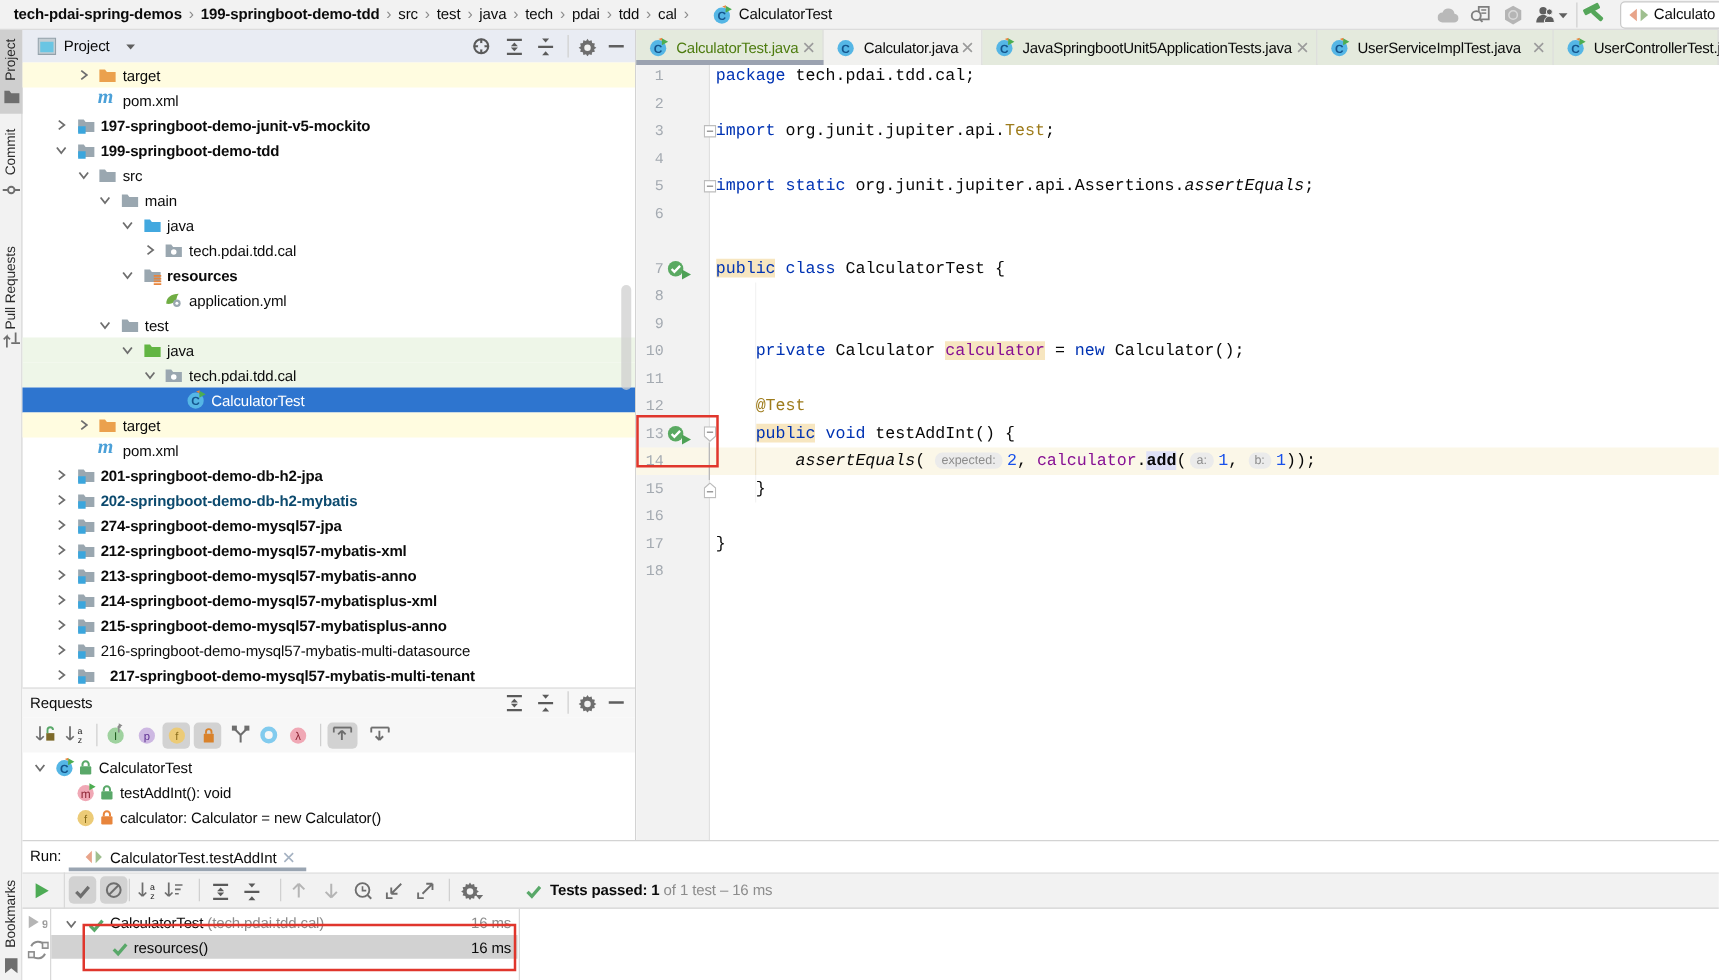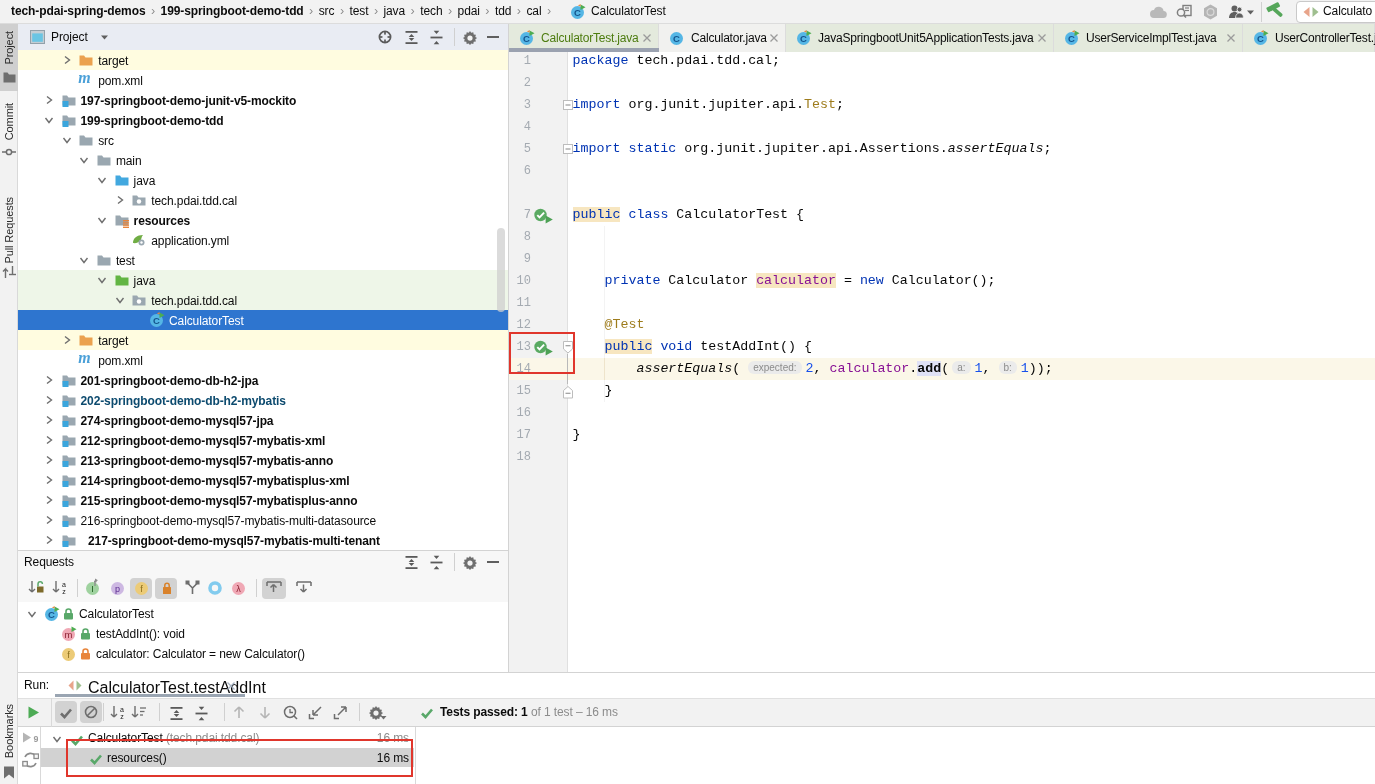--- a/index.html
+++ b/index.html
@@ -531,21 +531,21 @@
 <div class="abs mono" style="left:636.44px;top:358px;height:22px;line-height:22px;white-space:pre"><span class="it">assertEquals</span>( <span class="chip">expected:</span><span class="num">2</span>, <span class="fld">calculator</span>.<b style="background:#dfe1f6">add</b>(<span class="chip" style="margin-left:3px">a:</span><span class="num">1</span>, <span class="chip">b:</span><span class="num">1</span>));</div>
 <div class="abs mono" style="left:604.52px;top:380px;height:22px;line-height:22px;white-space:pre">}</div>
 <div class="abs mono" style="left:572.6px;top:424px;height:22px;line-height:22px;white-space:pre">}</div>
 <div class="abs" style="left:509px;top:332px;width:66px;height:42px;border:2px solid #e0362c"></div>
 <div class="abs" style="left:18px;top:672px;width:1357px;height:112px;background:#fff;border-top:1px solid #d3d3d3"></div>
 <div class="abs t13" style="left:24px;top:678px">Run:</div>
 <svg class="abs" style="left:68px;top:680px" width="14" height="11" viewBox="0 0 14 11">
 <path d="M5.5 0.5 v10 L0.5 5.5 z" fill="#e8a48a"></path>
     <path d="M8.5 0.5 v10 L13.5 5.5 z" fill="#9fbf8f"></path>
   </svg>
-<div class="abs" style="left:88px;top:679px;font-size:16px;color:#0b0b0b">CalculatorTest.testAddInt</div>
+<div class="abs" style="left:88px;top:679px;font-size:12px;color:#0b0b0b">CalculatorTest.testAddInt</div>
 <svg class="abs" style="left:226px;top:681px" width="10" height="10" viewBox="0 0 10 10">
     <path d="M1.5 1.5 L8.5 8.5 M8.5 1.5 L1.5 8.5" stroke="#a5b2c2" stroke-width="1.3"></path>
   </svg>
 <div class="abs" style="left:55px;top:694px;width:190px;height:3px;background:#9aa5b2"></div>
 <div class="abs" style="left:18px;top:698px;width:1357px;height:29px;background:#f2f2f2;border-top:1px solid #e0e0e0;border-bottom:1px solid #d3d3d3"></div>
 <svg class="abs" style="left:27px;top:706px" width="13" height="13" viewBox="0 0 13 13">
     <path d="M1.5 0.5 L12 6.5 L1.5 12.5 z" fill="#4dab55"></path>
   </svg>
 <div class="abs" style="left:51px;top:698px;width:1px;height:29px;background:#d9d9d9"></div>
 <div class="abs" style="left:55px;top:701px;width:22px;height:22px;background:#d2d2d2;border-radius:4px"></div>

